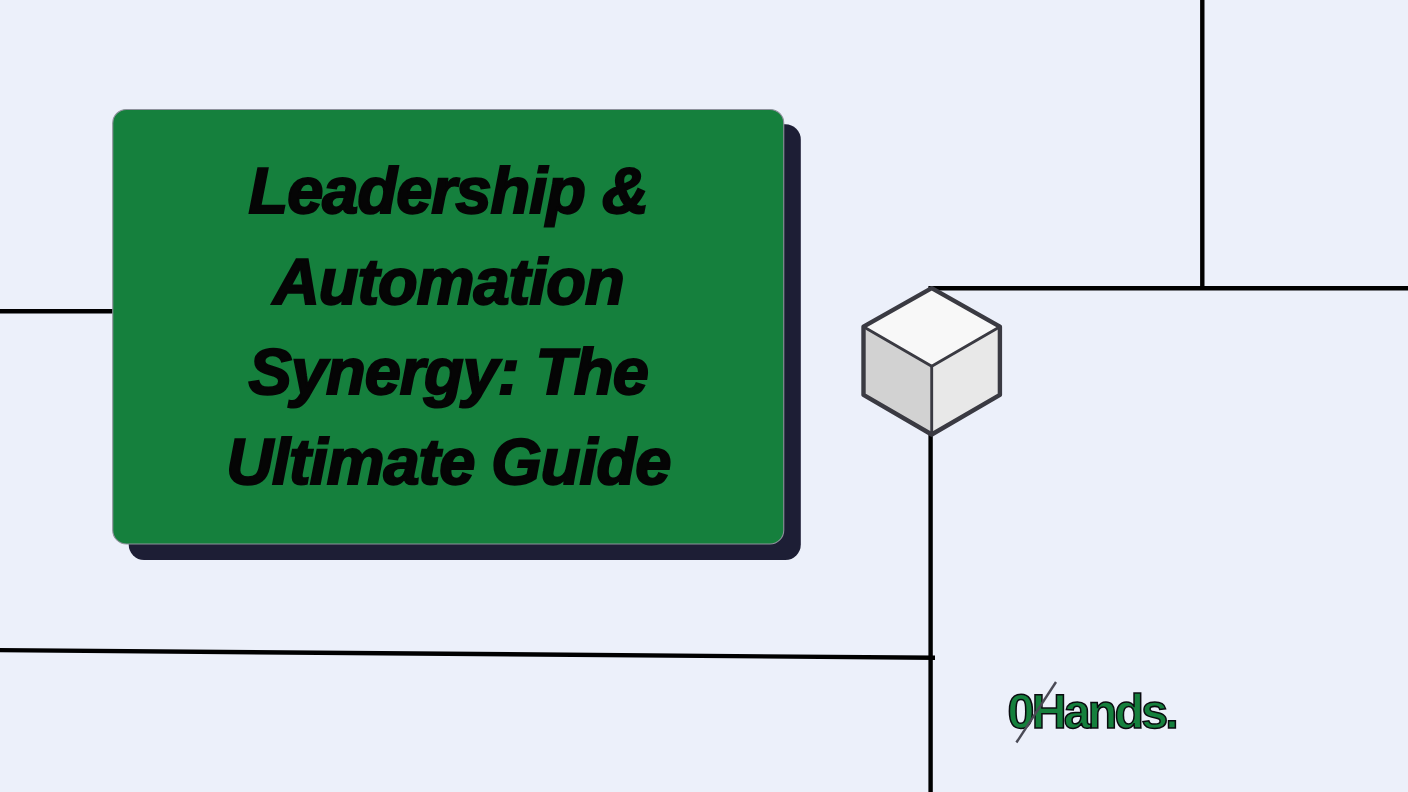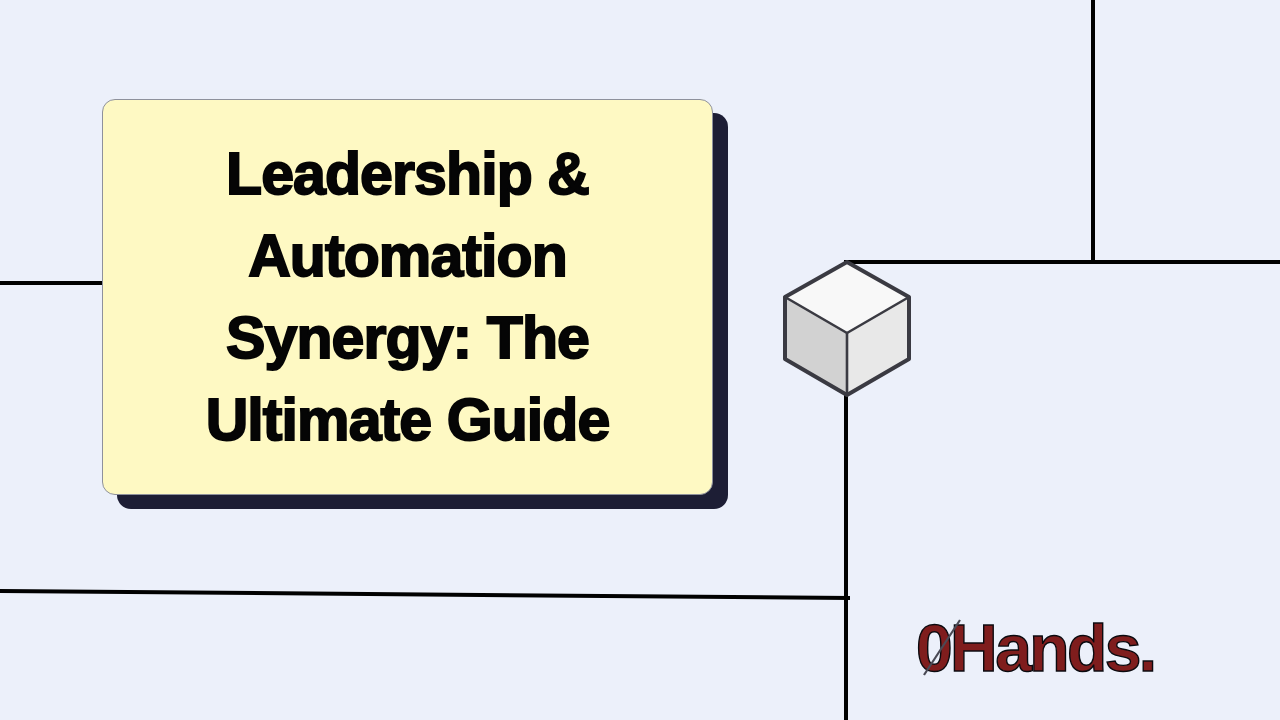--- a/index.html
+++ b/index.html
@@ -48,27 +48,28 @@
     height: 396px;
     background: #1D1E35;
     border-radius: 14px;
   }
   #title-card {
     position: absolute;
     left: 0;
     top: 0;
     width: 611px;
     height: 396px;
-    background: #fef9c3;
+    background: #15803d;
     border: 1.4px solid #8E919C;
     border-radius: 13px;
     box-sizing: border-box;
     display: flex;
     align-items: center;
     justify-content: center;
+    font-style: italic;
   }
   #title-card-text {
     font-family: "Liberation Sans", sans-serif;
     font-weight: 700;
     font-size: 59px;
     line-height: 82px;
     letter-spacing: -0.9px;
     text-align: center;
     color: #050505;
     width: 486px;
@@ -93,24 +94,24 @@
     width: 230px;
     height: 72px;
   }
   #brand-logo-text {
     position: absolute;
     left: 0;
     top: 0;
     margin: 0;
     font-family: "Liberation Sans", sans-serif;
     font-weight: 700;
-    font-size: 66px;
+    font-size: 44px;
     line-height: 72px;
     letter-spacing: -2.6px;
-    color: #7f1d1d;
+    color: #15803d;
     white-space: nowrap;
     -webkit-text-stroke: 1.4px #0A0A0F;
   }
   #brand-logo-slash {
     position: absolute;
     left: 0;
     top: 0;
     width: 230px;
     height: 72px;
     pointer-events: none;

